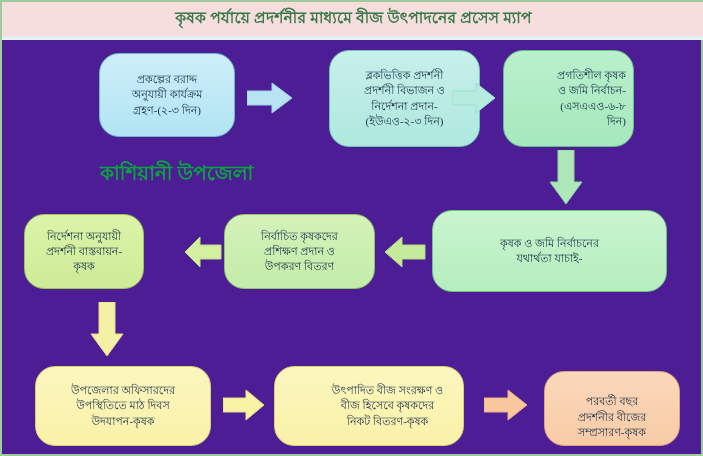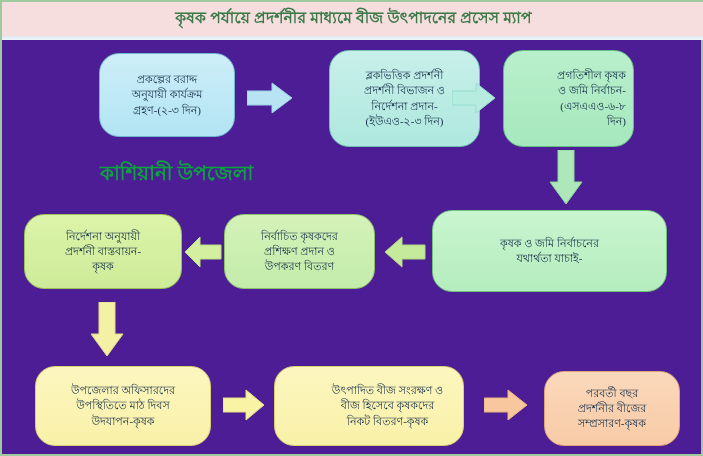--- a/index.html
+++ b/index.html
@@ -170,21 +170,21 @@
       <span>উপকরণ  বিতরণ</span>
     </span>
   </div>
 
   <div class="arrow" style="left:182px;top:234px;width:38px;height:32px;">
     <svg viewBox="0 0 38 32" preserveAspectRatio="none">
       <polygon points="37,9 16,9 16,1 1,16 16,31 16,23 37,23" fill="#d3ef9f" stroke="#b9e07f" stroke-width="1"></polygon>
     </svg>
   </div>
 
-  <div class="pbox lgreen" style="left:22px;top:212px;width:158px;height:75px;">
+  <div class="pbox lgreen" style="left:22px;top:212px;width:120px;height:75px;">
     <span>
       <span>নির্দেশনা  অনুযায়ী</span>
       <span>প্রদর্শনী  বাস্তবায়ন-</span>
       <span>কৃষক</span>
     </span>
   </div>
 
   <div class="arrow" style="left:88px;top:300px;width:34px;height:55px;">
     <svg viewBox="0 0 34 55" preserveAspectRatio="none">
       <polygon points="9,0 25,0 25,32 33,32 17,54 1,32 9,32" fill="#f4f0a6" stroke="#e2dc83" stroke-width="1"></polygon>
@@ -212,21 +212,21 @@
       <span>নিকট  বিতরণ-কৃষক</span>
     </span>
   </div>
 
   <div class="arrow" style="left:482px/**/;top:387px;width:44px;height:32px;">
     <svg viewBox="0 0 44 32" preserveAspectRatio="none">
       <polygon points="0,9 24,9 24,1 43,16 24,31 24,23 0,23" fill="#f8c79d" stroke="#eab183" stroke-width="1"></polygon>
     </svg>
   </div>
 
-  <div class="pbox orange" style="left:542px;top:369px;width:136px;height:75px;">
+  <div class="pbox orange" style="left:542px;top:369px;width:136px;height:75px;align-items:flex-end;">
     <span>
       <span>পরবর্তী  বছর</span>
       <span>প্রদর্শনীর  বীজের</span>
       <span>সম্প্রসারণ-কৃষক</span>
     </span>
   </div>
 
 </div>
 
 </body></html>

